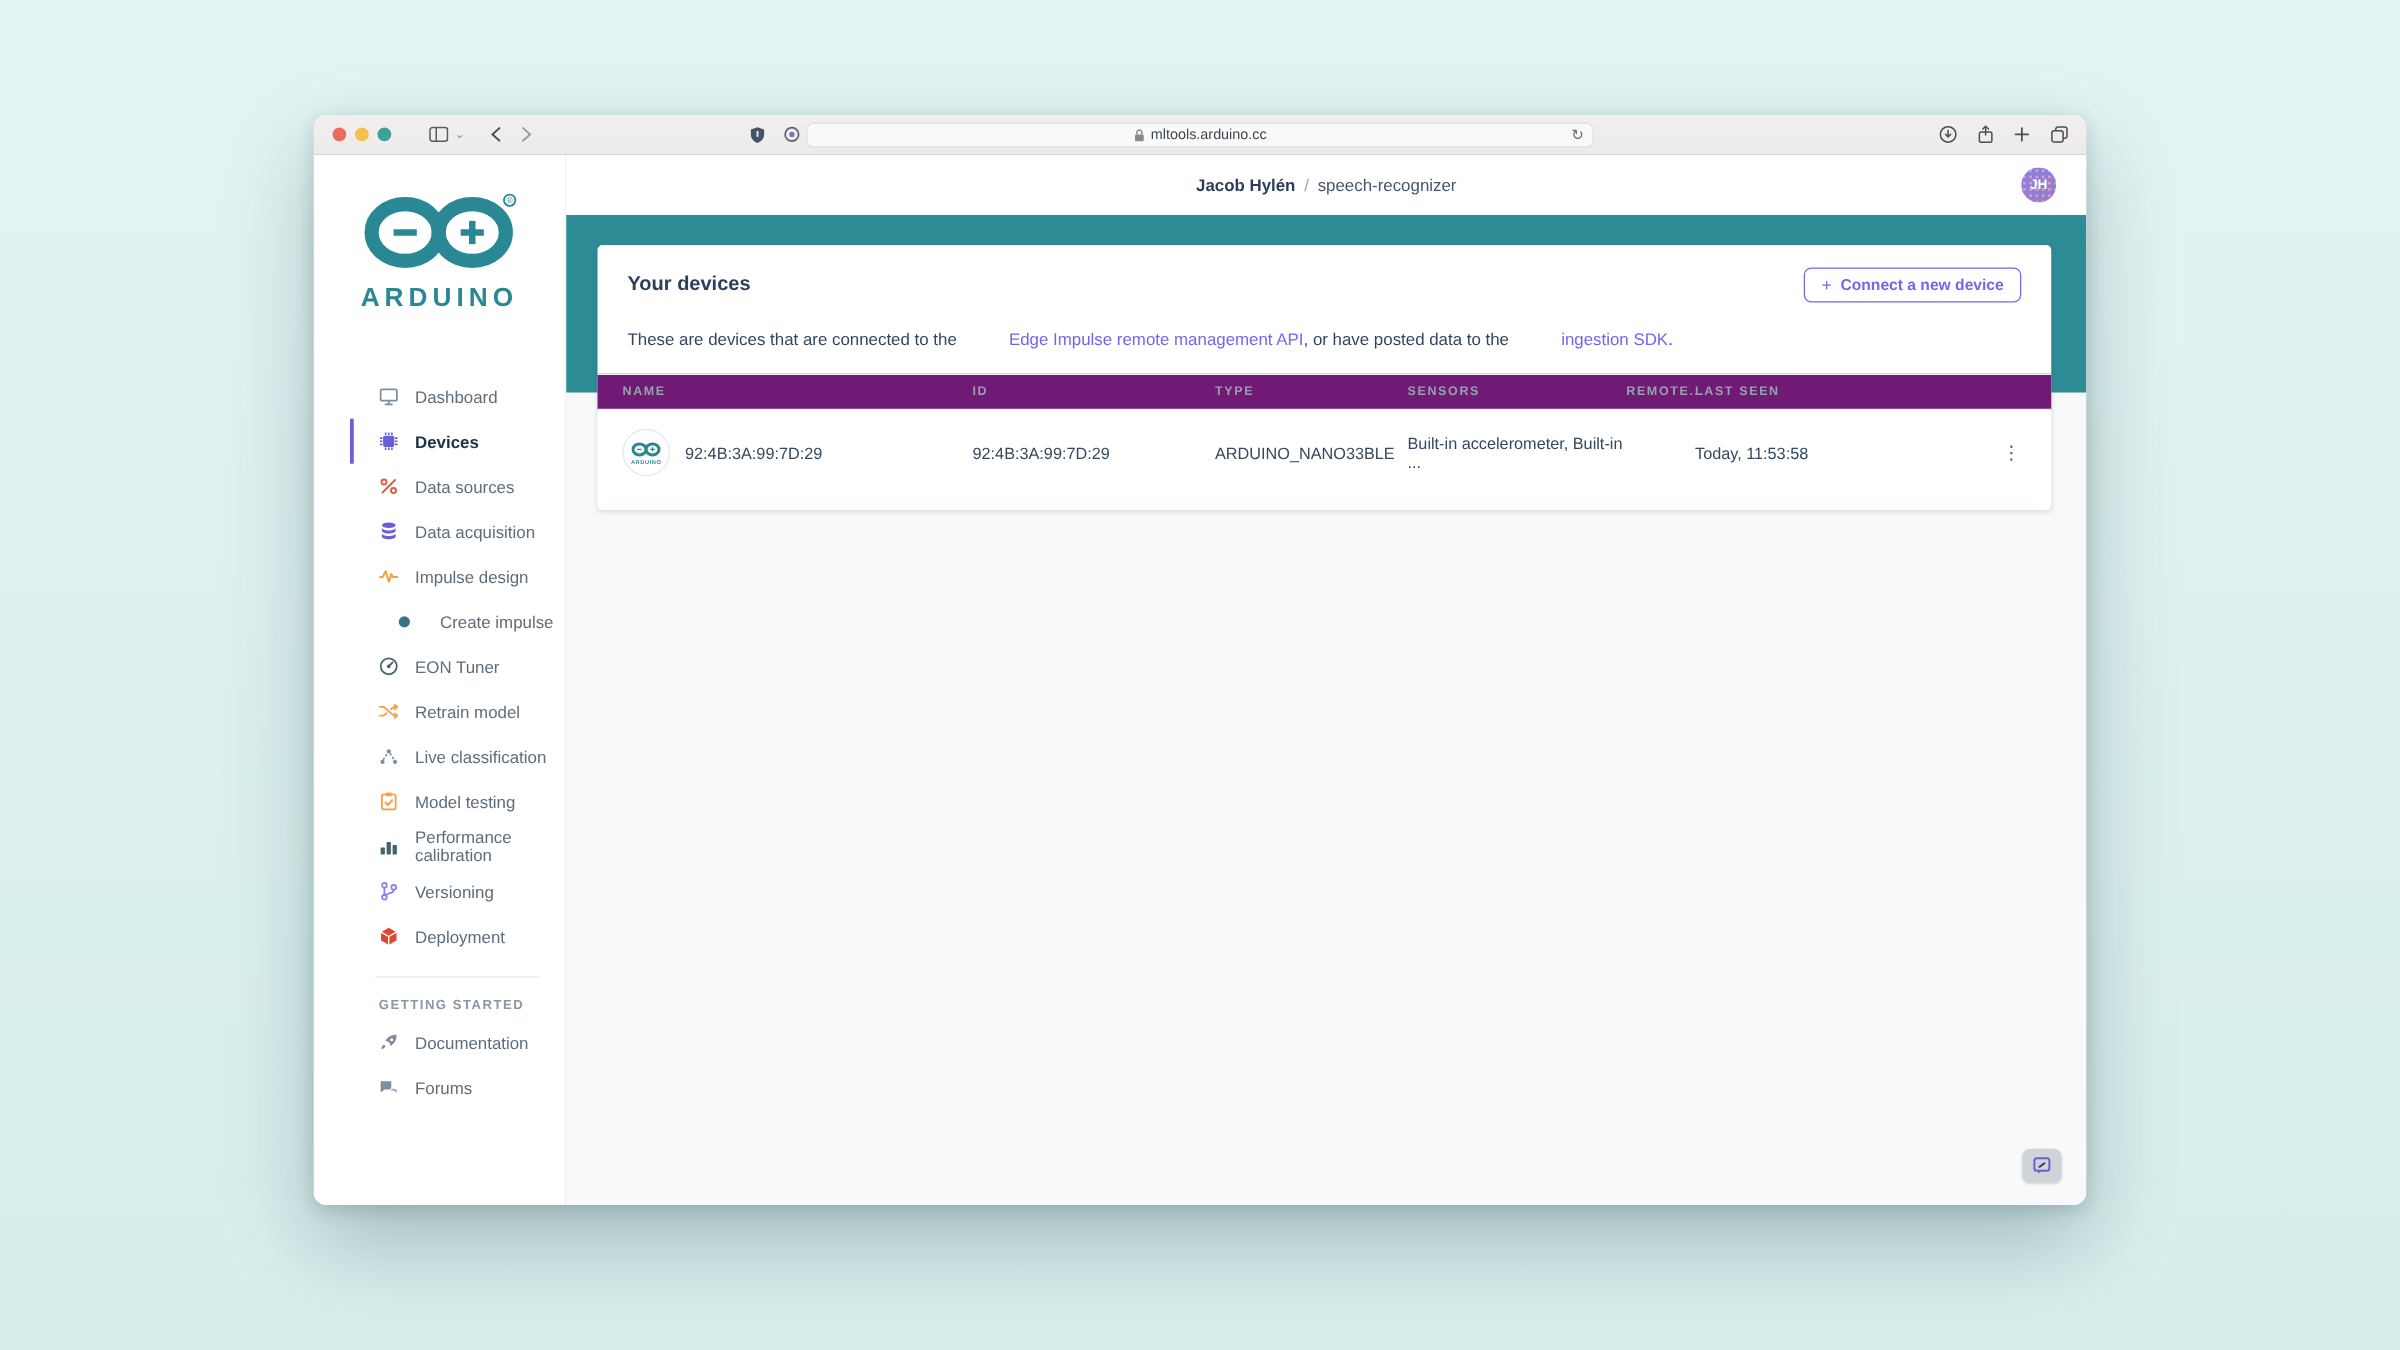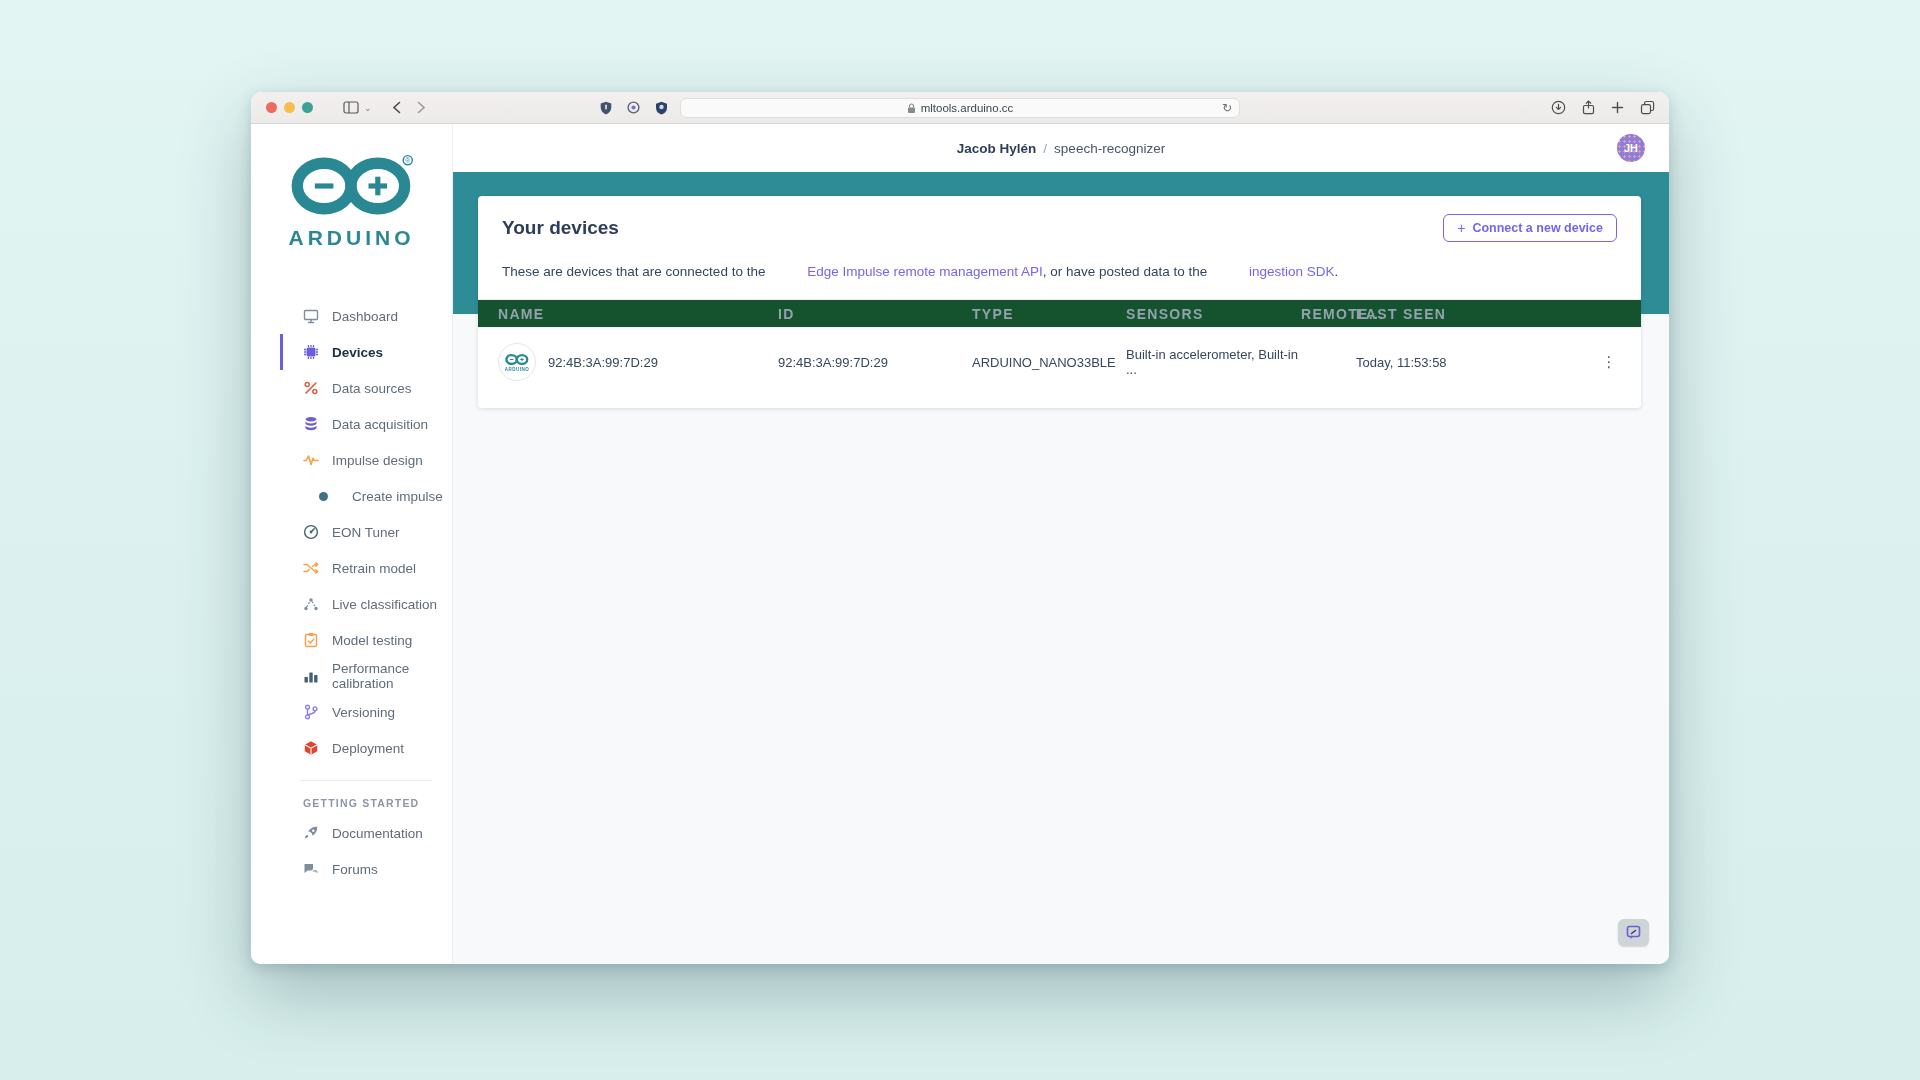--- a/index.html
+++ b/index.html
@@ -23,21 +23,21 @@
     background:linear-gradient(180deg,#f2f0ef,#edebe9);
     border-bottom:1px solid #d7d5d3;
     display:flex; align-items:center;
   }
   .traffic { display:flex; gap:7px; padding-left:15px; }
   .light { width:11px; height:11px; border-radius:50%; }
   .tb-icon { display:flex; align-items:center; justify-content:center; color:#5a5a58; }
   .tb-icon svg { display:block; }
   .addr {
     position:absolute; left:50%; top:6px; transform:translateX(-50%);
-    width:560px; height:20px; border-radius:6px;
+    width:630px; height:20px; border-radius:6px;
     background:#fbfafa; border:1px solid #e0dedc;
     display:flex; align-items:center; justify-content:center;
     font-size:11.5px; color:#3c474f; gap:5px;
   }
   .addr .reload { position:absolute; right:7px; top:2px; font-size:12px; color:#6d6d6b; }
   .ext-group { position:absolute; right:calc(50% + 292px); display:flex; gap:15px; align-items:center; }
   .right-group { position:absolute; right:14px; display:flex; gap:16px; align-items:center; color:#4e4e4c; }
 
   
   .content { flex:1; display:flex; min-height:0; }
@@ -76,36 +76,36 @@
     display:flex; align-items:center; justify-content:center; cursor:pointer;
   }
   .band { height:142px; flex:0 0 142px; background:#2e8c96; position:relative; }
 
   .card {
     position:absolute; left:25px; right:28px; top:72px;
     background:#fff; border-radius:4px;
     box-shadow:0 1px 4px rgba(30,50,70,.14);
   }
   .card-head { display:flex; align-items:center; justify-content:space-between; padding:18px 24px 16px 24px; }
-  .card-title { font-size:19px; font-weight:bold; color:#2c3e5b; }
+  .card-title { font-size:16px; font-weight:bold; color:#2c3e5b; }
   .connect-btn {
     display:flex; align-items:center; gap:7px;
     border:1px solid #7266ee; color:#7266ee; background:#fff;
     border-radius:6px; padding:6px 13px; font-size:12.5px; font-weight:bold;
     cursor:pointer; font-family:inherit;
   }
   .connect-btn .plus { font-size:14px; line-height:1; font-weight:normal; }
   .card-desc { padding:6px 24px 20px 24px; font-size:13.5px; color:#33475c; }
   .card-desc a { color:#7266ee; text-decoration:none; cursor:pointer;margin-left:38px; }
 
   .tbl-grid { display:grid; grid-template-columns:280px 194px 154px 175px 55px 1fr 24px; align-items:center; padding:0 20px; }
   .tbl-head {
-    height:29px; background:#14532d;
+    height:29px; background:#701a75;
     border-top:1px solid #e9eef0; border-bottom:1px solid #eef2f4;
-    font-size:14px; letter-spacing:1.3px; color:#93a2ae; font-weight:bold;
+    font-size:10px; letter-spacing:1.3px; color:#93a2ae; font-weight:bold;
   }
   .tbl-row { height:68px; font-size:13px; color:#35485e; cursor:pointer; }
   .cell-name { display:flex; align-items:center; gap:12px; }
   .dev-avatar {
     width:38px; height:38px; border-radius:50%; background:#fff; border:1px solid #e1e7ea;
     display:flex; flex-direction:column; align-items:center; justify-content:center; gap:1px;
   }
   .dev-avatar .mini-brand { font-size:4.5px; letter-spacing:.5px; color:#2a8794; font-weight:bold; }
   .remote-dot { width:9px; height:9px; border-radius:50%; background:#3f98a5; }
   .kebab { font-size:15px; color:#53606c; text-align:center; cursor:pointer; }

